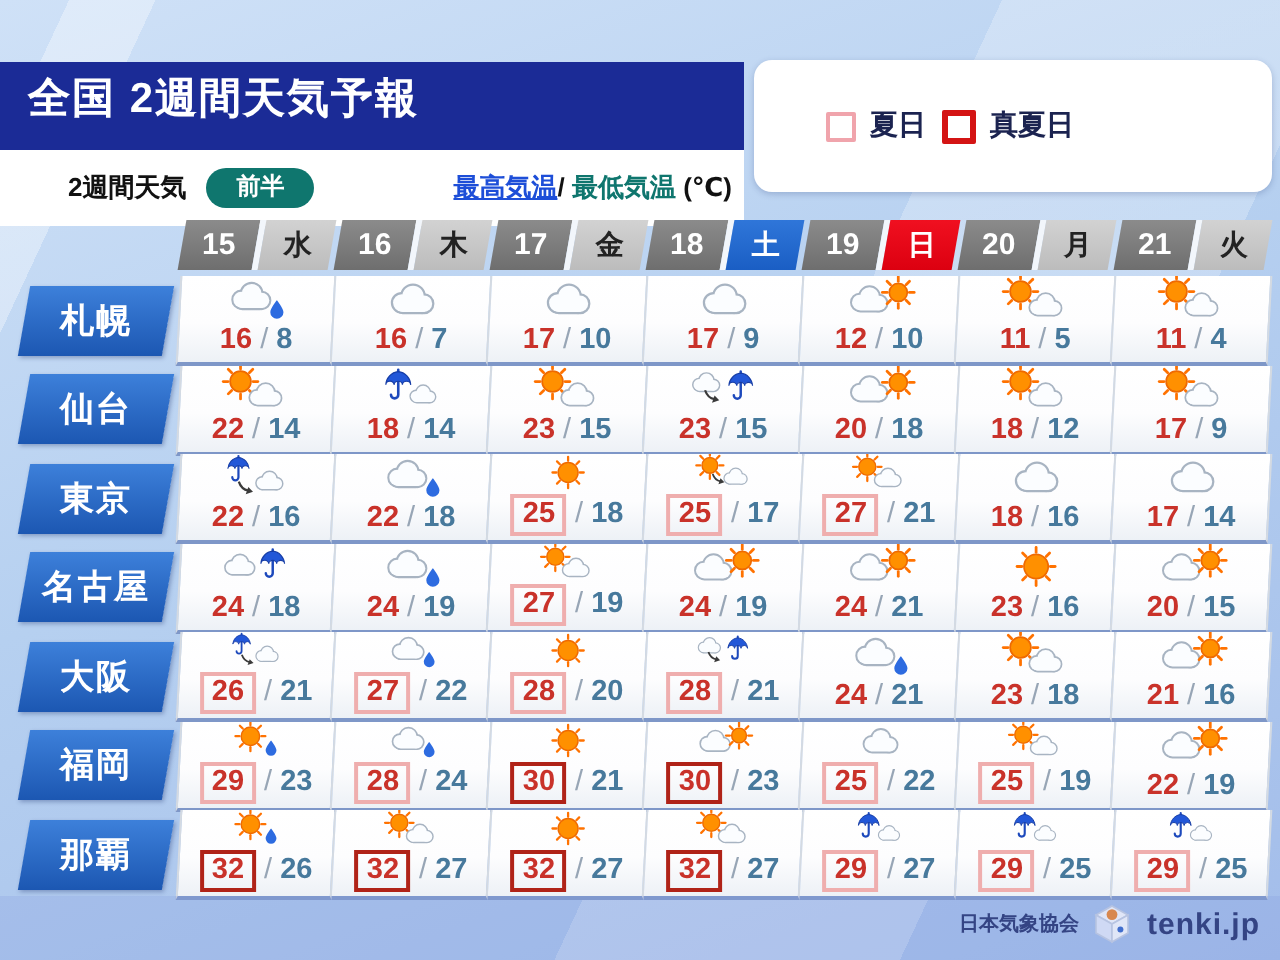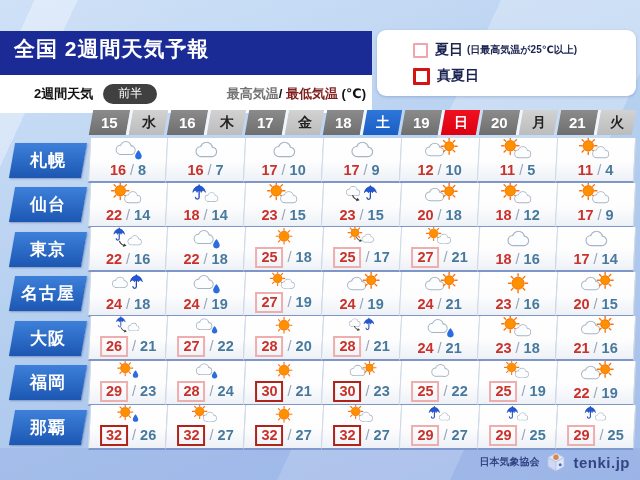--- a/index.html
+++ b/index.html
@@ -17,30 +17,30 @@
   }
   body::after{content:"";position:absolute;left:0;right:0;bottom:0;height:32px;
     background:rgba(130,156,224,.25);pointer-events:none;}
 
   
   .title-bar{position:absolute;left:0;top:31px;width:372px;height:44px;background:#1b2b96;}
   .main-title{position:absolute;left:14px;top:4px;color:#fff;font-size:21px;font-weight:bold;letter-spacing:1px;white-space:nowrap;}
   .issued{position:absolute;right:6px;bottom:2px;color:#fff;font-size:11.5px;font-weight:bold;}
   .sub-bar{position:absolute;left:0;top:75px;width:372px;height:38px;background:#fff;display:flex;align-items:center;}
   .period-label{margin-left:34px;font-size:13px;font-weight:bold;color:#111;}
-  .phase-pill{margin-left:10px;background:#404040;color:#fff;font-size:12px;font-weight:normal;border-radius:10px;padding:1px 15px 2px;}
+  .phase-pill{margin-left:10px;background:#0f766e;color:#fff;font-size:12px;font-weight:bold;border-radius:10px;padding:1px 15px 2px;}
   .temp-key{margin-left:auto;margin-right:6px;font-size:13px;font-weight:bold;white-space:nowrap;}
-  .hi-key{color:#737373;}
+  .hi-key{color:#1d4ed8;text-decoration:underline;}
   .key-sep{color:#111;font-weight:bold;}
-  .lo-key{color:#7f1d1d;font-family:Liberation Mono, monospace;}
+  .lo-key{color:#0f766e;font-family:Liberation Mono, monospace;}
   .unit-key{color:#111;}
 
   
   .legend{position:absolute;left:377px;top:30px;width:259px;height:66px;background:#fff;border-radius:9px;
-    box-shadow:0 1px 3px rgba(40,60,120,.25);display:flex;flex-direction:column;justify-content:center;gap:8px;padding-left:36px;box-sizing:border-box;}
+    box-shadow:0 1px 3px rgba(40,60,120,.25);display:flex;flex-direction:row;justify-content:flex-start;gap:8px;padding-left:36px;box-sizing:border-box;}
   .legend-item{display:flex;align-items:center;gap:7px;}
   .legend-box{width:11px;height:11px;background:#fff;border-radius:1px;}
   .legend-box.pink{border:2px solid #f0a4ac;}
   .legend-box.red{border:3px solid #d41414;}
   .legend-label{font-size:14px;font-weight:bold;color:#1b2350;}
   .legend-desc{font-size:10px;font-weight:bold;color:#1b2350;margin-left:-3px;}
 
   
   .table{position:absolute;left:7px;top:107px;display:grid;
     grid-template-columns:82px repeat(7,78px);
@@ -87,21 +87,20 @@
   <span class="phase-pill">前半</span>
   <span class="temp-key">
     <span class="hi-key">最高気温</span><span class="key-sep">/</span> <span class="lo-key">最低気温</span> <span class="unit-key">(℃)</span>
   </span>
 </div>
 
 <div class="legend">
   <div class="legend-item">
     <span class="legend-box pink"></span>
     <span class="legend-label">夏日</span>
-    <span class="legend-desc">(日最高気温が25℃以上)</span>
   </div>
   <div class="legend-item">
     <span class="legend-box red"></span>
     <span class="legend-label">真夏日</span>
   </div>
 </div>
 
 <div class="table" id="forecast-table">
     <div class="hdr-cell"></div>
     <div class="hdr-cell">

